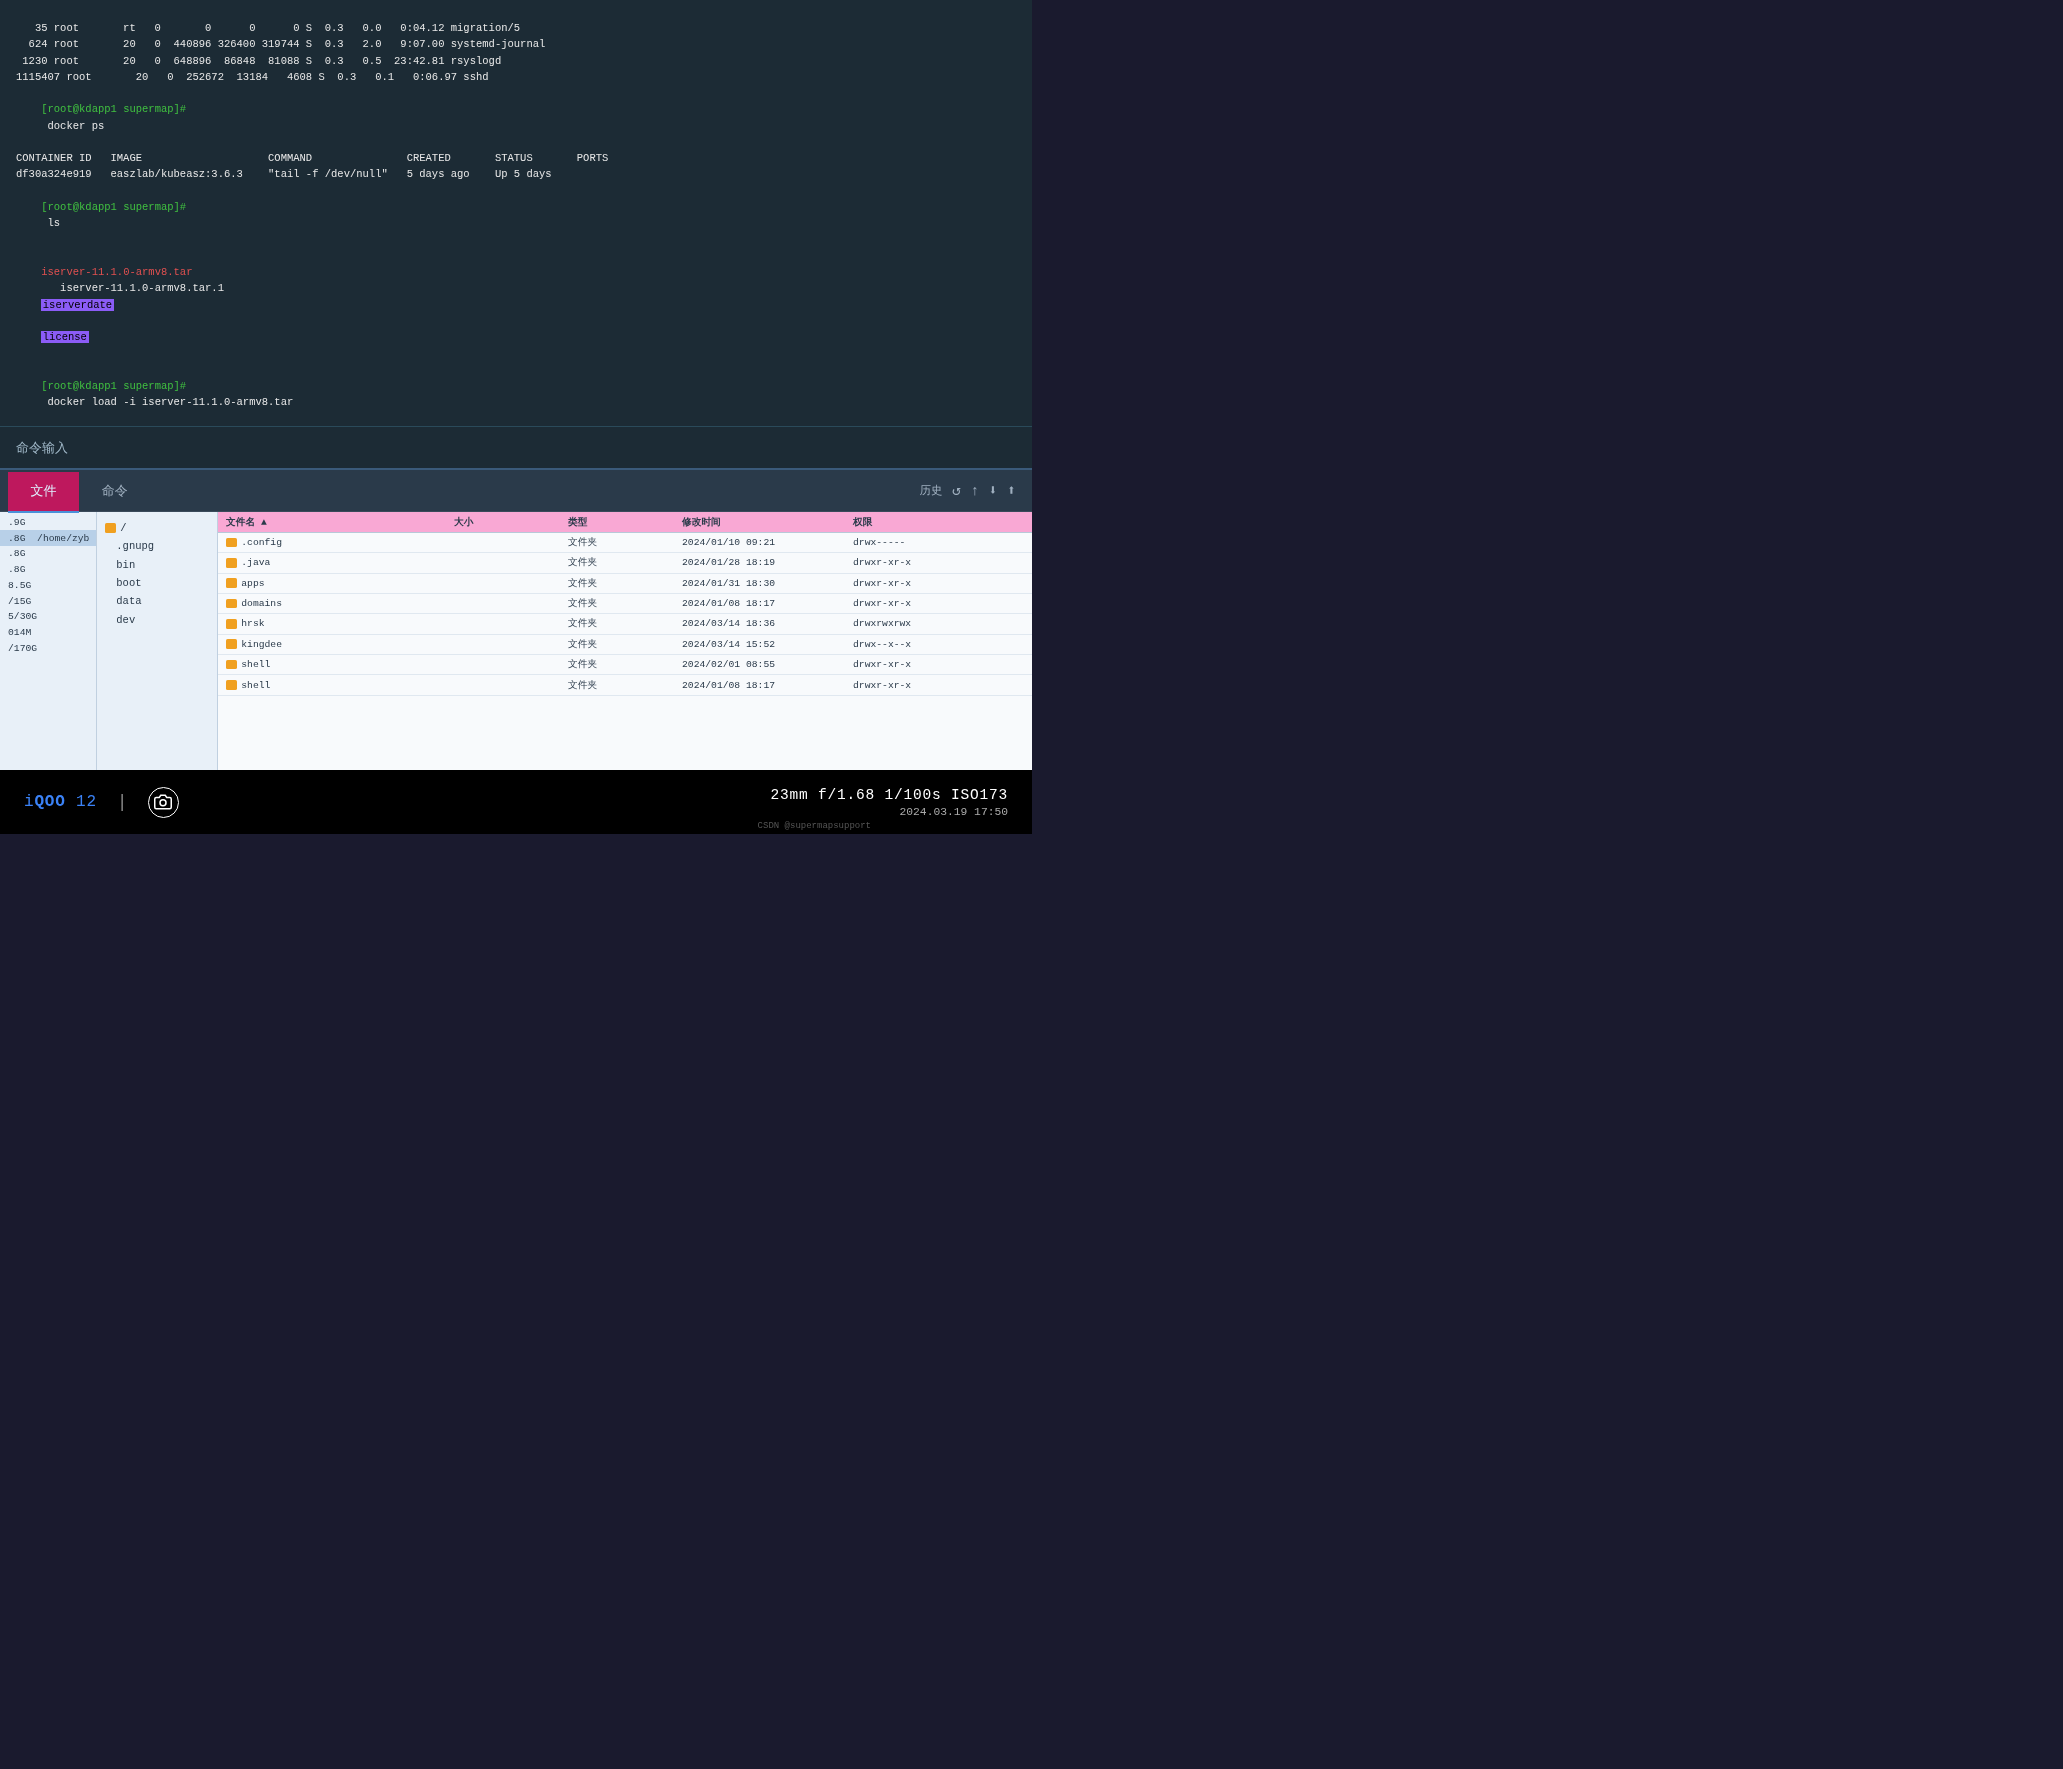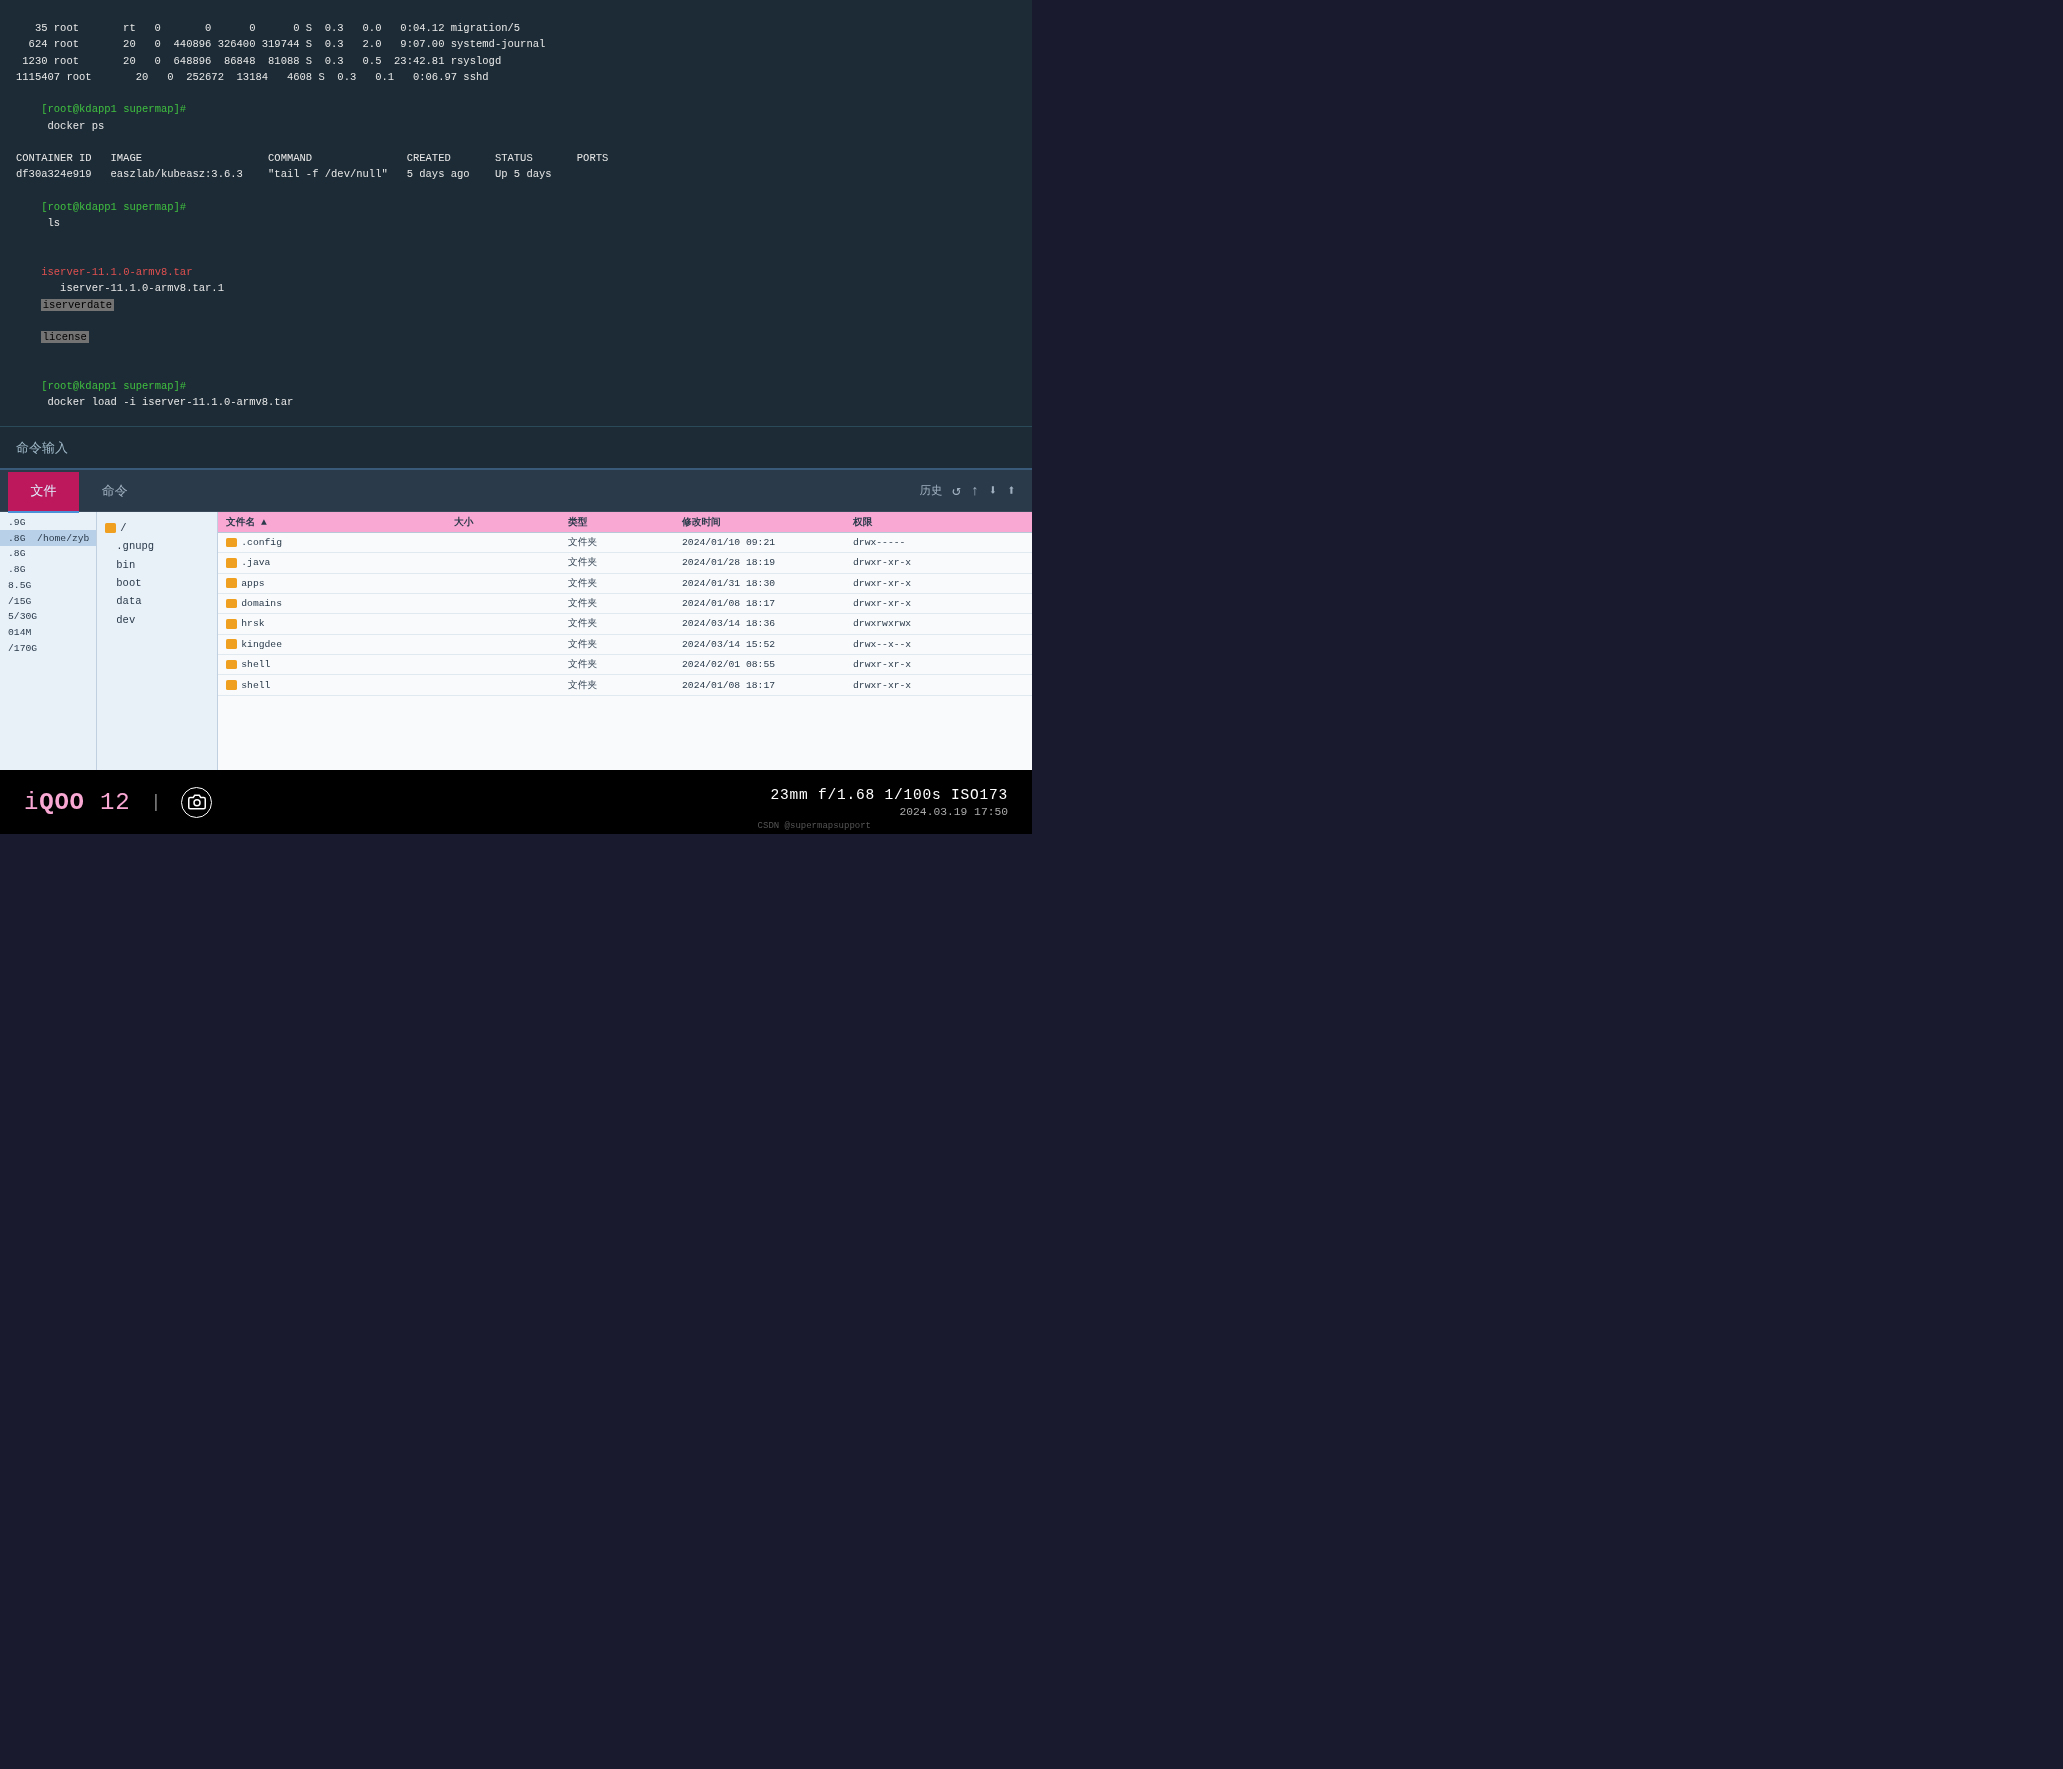--- a/index.html
+++ b/index.html
@@ -27,21 +27,21 @@
       font-size: 10.5px;
       line-height: 1.55;
       white-space: pre;
       font-family: 'Courier New', Courier, monospace;
     }
 
     .text-red { color: #e05050; }
     .text-white { color: #e8e8e8; }
 
     .highlight-green {
-      background-color: #737373;
+      background-color: #8b5cf6;
       color: #000;
       padding: 0 1.6px;
     }
 
     .prompt { color: #40c040; }
 
     
     .tab-bar {
       background: #2a3a4a;
       height: 42px;
@@ -192,22 +192,22 @@
       position: relative;
     }
 
     .brand-left {
       display: flex;
       align-items: center;
       gap: 12px;
     }
 
     .brand-name {
-      color: #f9a8d4;
-      font-size: 24px;
+      color: #3b82f6;
+      font-size: 16px;
       font-weight: 300;
       letter-spacing: 0.8px;
     }
 
     .brand-name span {
       font-weight: 700;
     }
 
     .camera-icon-circle {
       width: 31px;

